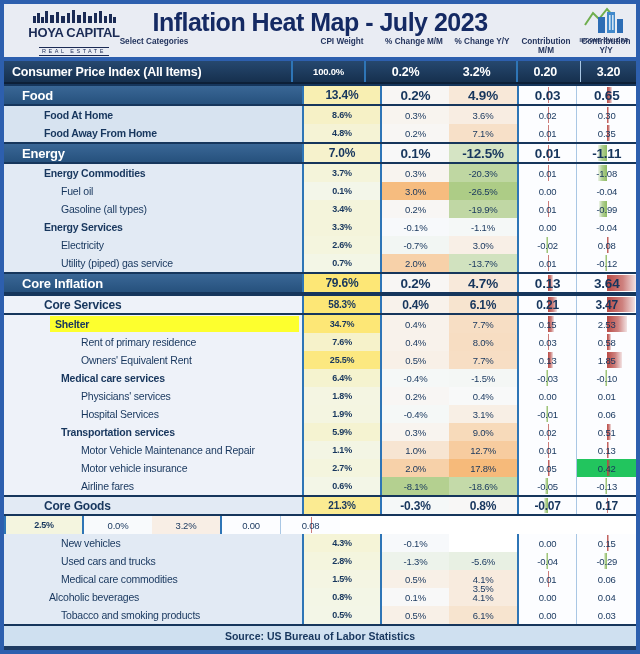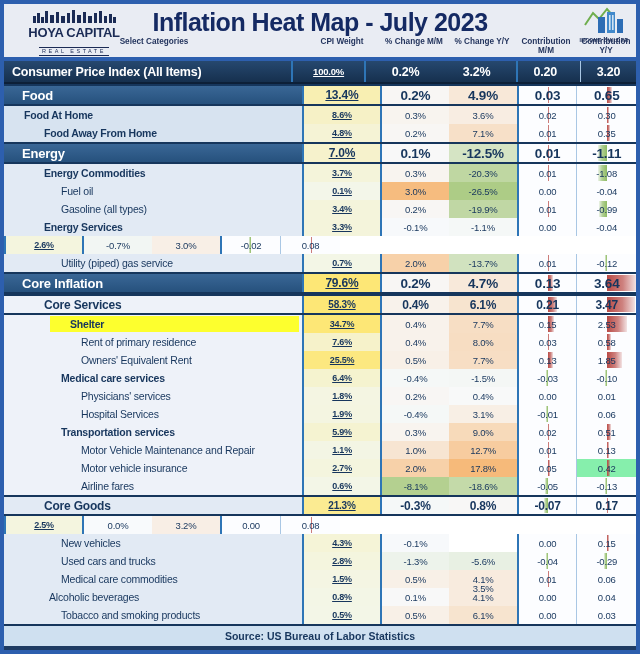--- a/index.html
+++ b/index.html
@@ -15,21 +15,21 @@
   .logo-right .ib-name{font-size:5px;font-weight:bold;letter-spacing:0.4px;color:#1b2b55;line-height:6px;}
   .colheads{position:absolute;bottom:2px;left:0;width:632px;display:flex;}
   .ch{font-size:8.2px;font-weight:bold;color:#24355e;text-align:center;}
   .ch-label{width:300px;} .ch-w{width:76px;} .ch-mm{width:68px;} .ch-yy{width:68px;} .ch-cmm{width:60px;} .ch-cyy{width:60px;}
   .bluebar{height:4px;background:var(--frame-blue,#2d5fae);flex:0 0 auto;}
   
   #table-body{height:563px;flex:0 0 auto;}
   .row{display:flex;box-sizing:border-box;}
   .cell{box-sizing:border-box;display:flex;align-items:center;justify-content:center;position:relative;height:100%;overflow:hidden;}
   .c-label{width:300px;justify-content:flex-start;}
-  .c-w{width:80px;border-left:2px solid var(--grid-blue,#2e75b6);border-right:2px solid var(--grid-blue,#2e75b6);text-decoration:underline;}
+  .c-w{width:80px;border-left:2px solid var(--grid-blue,#2e75b6);border-right:2px solid var(--grid-blue,#2e75b6);}
   .c-mm{width:68px;} .c-yy{width:68px;}
   .c-cmm{width:60px;border-left:2px solid var(--grid-blue,#2e75b6);}
   .c-cyy{width:60px;border-left:1px solid var(--grid-light,#a9c7e4);}
   .val{position:relative;z-index:2;letter-spacing:-0.2px;}
   .lbl{position:relative;z-index:2;letter-spacing:-0.2px;white-space:nowrap;}
   
   .r-cpi{height:23px;background:linear-gradient(180deg,var(--cpi-navy-top,#26486f),var(--cpi-navy-bottom,#16304e));border-bottom:2px solid #0d2038;color:#fff;gap:8px;}
   .r-cpi .lbl{font-size:12.5px;font-weight:bold;}
   .r-cpi .val{font-size:12.5px;font-weight:bold;color:#fff;}
   .r-cpi .c-w .val{font-size:9.5px;}
@@ -143,21 +143,21 @@
         <div class="cell c-cmm" style="background: rgb(252, 253, 255);">
           <span class="bar" style="width: 1.8px; left: 50%; background: linear-gradient(to right, rgb(185, 74, 69) 0%, rgba(185, 74, 69, 0.69) 55%, rgba(185, 74, 69, 0.15) 100%);"></span>
           <span class="val">0.03</span>
         </div>
         <div class="cell c-cyy" style="background: rgb(252, 253, 255);">
           <span class="bar" style="width: 5.33px; left: 50%; background: linear-gradient(to right, rgb(185, 74, 69) 0%, rgba(185, 74, 69, 0.69) 55%, rgba(185, 74, 69, 0.15) 100%);"></span>
           <span class="val">0.65</span>
         </div>
       </div>
       <div class="row r-sub2 s-a">
-        <div class="cell c-label" style="padding-left: 20px;">
+        <div class="cell c-label" style="padding-left: 40px;">
           <span class="lbl">Food At Home</span>
         </div>
         <div class="cell c-w" style="background: rgb(246, 241, 198);">
           <span class="val">8.6%</span>
         </div>
         <div class="cell c-mm" style="background: rgb(248, 244, 239);">
           <span class="val">0.3%</span>
         </div>
         <div class="cell c-yy" style="background: rgb(248, 237, 226);">
           <span class="val">3.6%</span>
@@ -293,20 +293,23 @@
           <span class="val">-1.1%</span>
         </div>
         <div class="cell c-cmm" style="background: rgb(252, 253, 255);">
           <span class="val">0.00</span>
         </div>
         <div class="cell c-cyy" style="background: rgb(252, 253, 255);">
           <span class="val">-0.04</span>
         </div>
       </div>
       <div class="row r-item3 s-b">
+        <div class="cell c-label" style="padding-left: 57px;">
+          <span class="lbl">Electricity</span>
+        </div>
         <div class="cell c-w" style="background: rgb(244, 245, 222);">
           <span class="val">2.6%</span>
         </div>
         <div class="cell c-mm" style="background: rgb(242, 246, 243);">
           <span class="val">-0.7%</span>
         </div>
         <div class="cell c-yy" style="background: rgb(248, 239, 230);">
           <span class="val">3.0%</span>
         </div>
         <div class="cell c-cmm" style="background: rgb(252, 253, 255);">
@@ -378,21 +381,21 @@
         <div class="cell c-cmm" style="background: rgb(252, 253, 255);">
           <span class="bar" style="width: 9.45px; left: 50%; background: linear-gradient(to right, rgb(185, 74, 69) 0%, rgba(185, 74, 69, 0.69) 55%, rgba(185, 74, 69, 0.15) 100%);"></span>
           <span class="val">0.21</span>
         </div>
         <div class="cell c-cyy" style="background: rgb(252, 253, 255);">
           <span class="bar" style="width: 28.454px; left: 50%; background: linear-gradient(to right, rgb(185, 74, 69) 0%, rgba(185, 74, 69, 0.69) 55%, rgba(185, 74, 69, 0.15) 100%);"></span>
           <span class="val">3.47</span>
         </div>
       </div>
       <div class="row r-sub3 s-c">
-        <div class="cell c-label" style="padding-left: 66px;">
+        <div class="cell c-label" style="padding-left: 51px;">
           <span class="hl"></span>
           <span class="lbl">Shelter</span>
         </div>
         <div class="cell c-w" style="background: rgb(253, 231, 118);">
           <span class="val">34.7%</span>
         </div>
         <div class="cell c-mm" style="background: rgb(248, 242, 235);">
           <span class="val">0.4%</span>
         </div>
         <div class="cell c-yy" style="background: rgb(247, 222, 196);">
@@ -568,21 +571,21 @@
         <div class="cell c-mm" style="background: rgb(247, 209, 169);">
           <span class="val">2.0%</span>
         </div>
         <div class="cell c-yy" style="background: rgb(246, 186, 122);">
           <span class="val">17.8%</span>
         </div>
         <div class="cell c-cmm" style="background: rgb(252, 253, 255);">
           <span class="bar" style="width: 2.25px; left: 50%; background: linear-gradient(to right, rgb(185, 74, 69) 0%, rgba(185, 74, 69, 0.69) 55%, rgba(185, 74, 69, 0.15) 100%);"></span>
           <span class="val">0.05</span>
         </div>
-        <div class="cell c-cyy" style="background: #86efac;">
+        <div class="cell c-cyy" style="background: #22c55e;">
           <span class="bar" style="width: 3.444px; left: 50%; background: linear-gradient(to right, rgb(185, 74, 69) 0%, rgba(185, 74, 69, 0.69) 55%, rgba(185, 74, 69, 0.15) 100%);"></span>
           <span class="val">0.42</span>
         </div>
       </div>
       <div class="row r-item4 s-c">
         <div class="cell c-label" style="padding-left: 77px;">
           <span class="lbl">Airline fares</span>
         </div>
         <div class="cell c-w" style="background: rgb(243, 246, 231);">
           <span class="val">0.6%</span>

